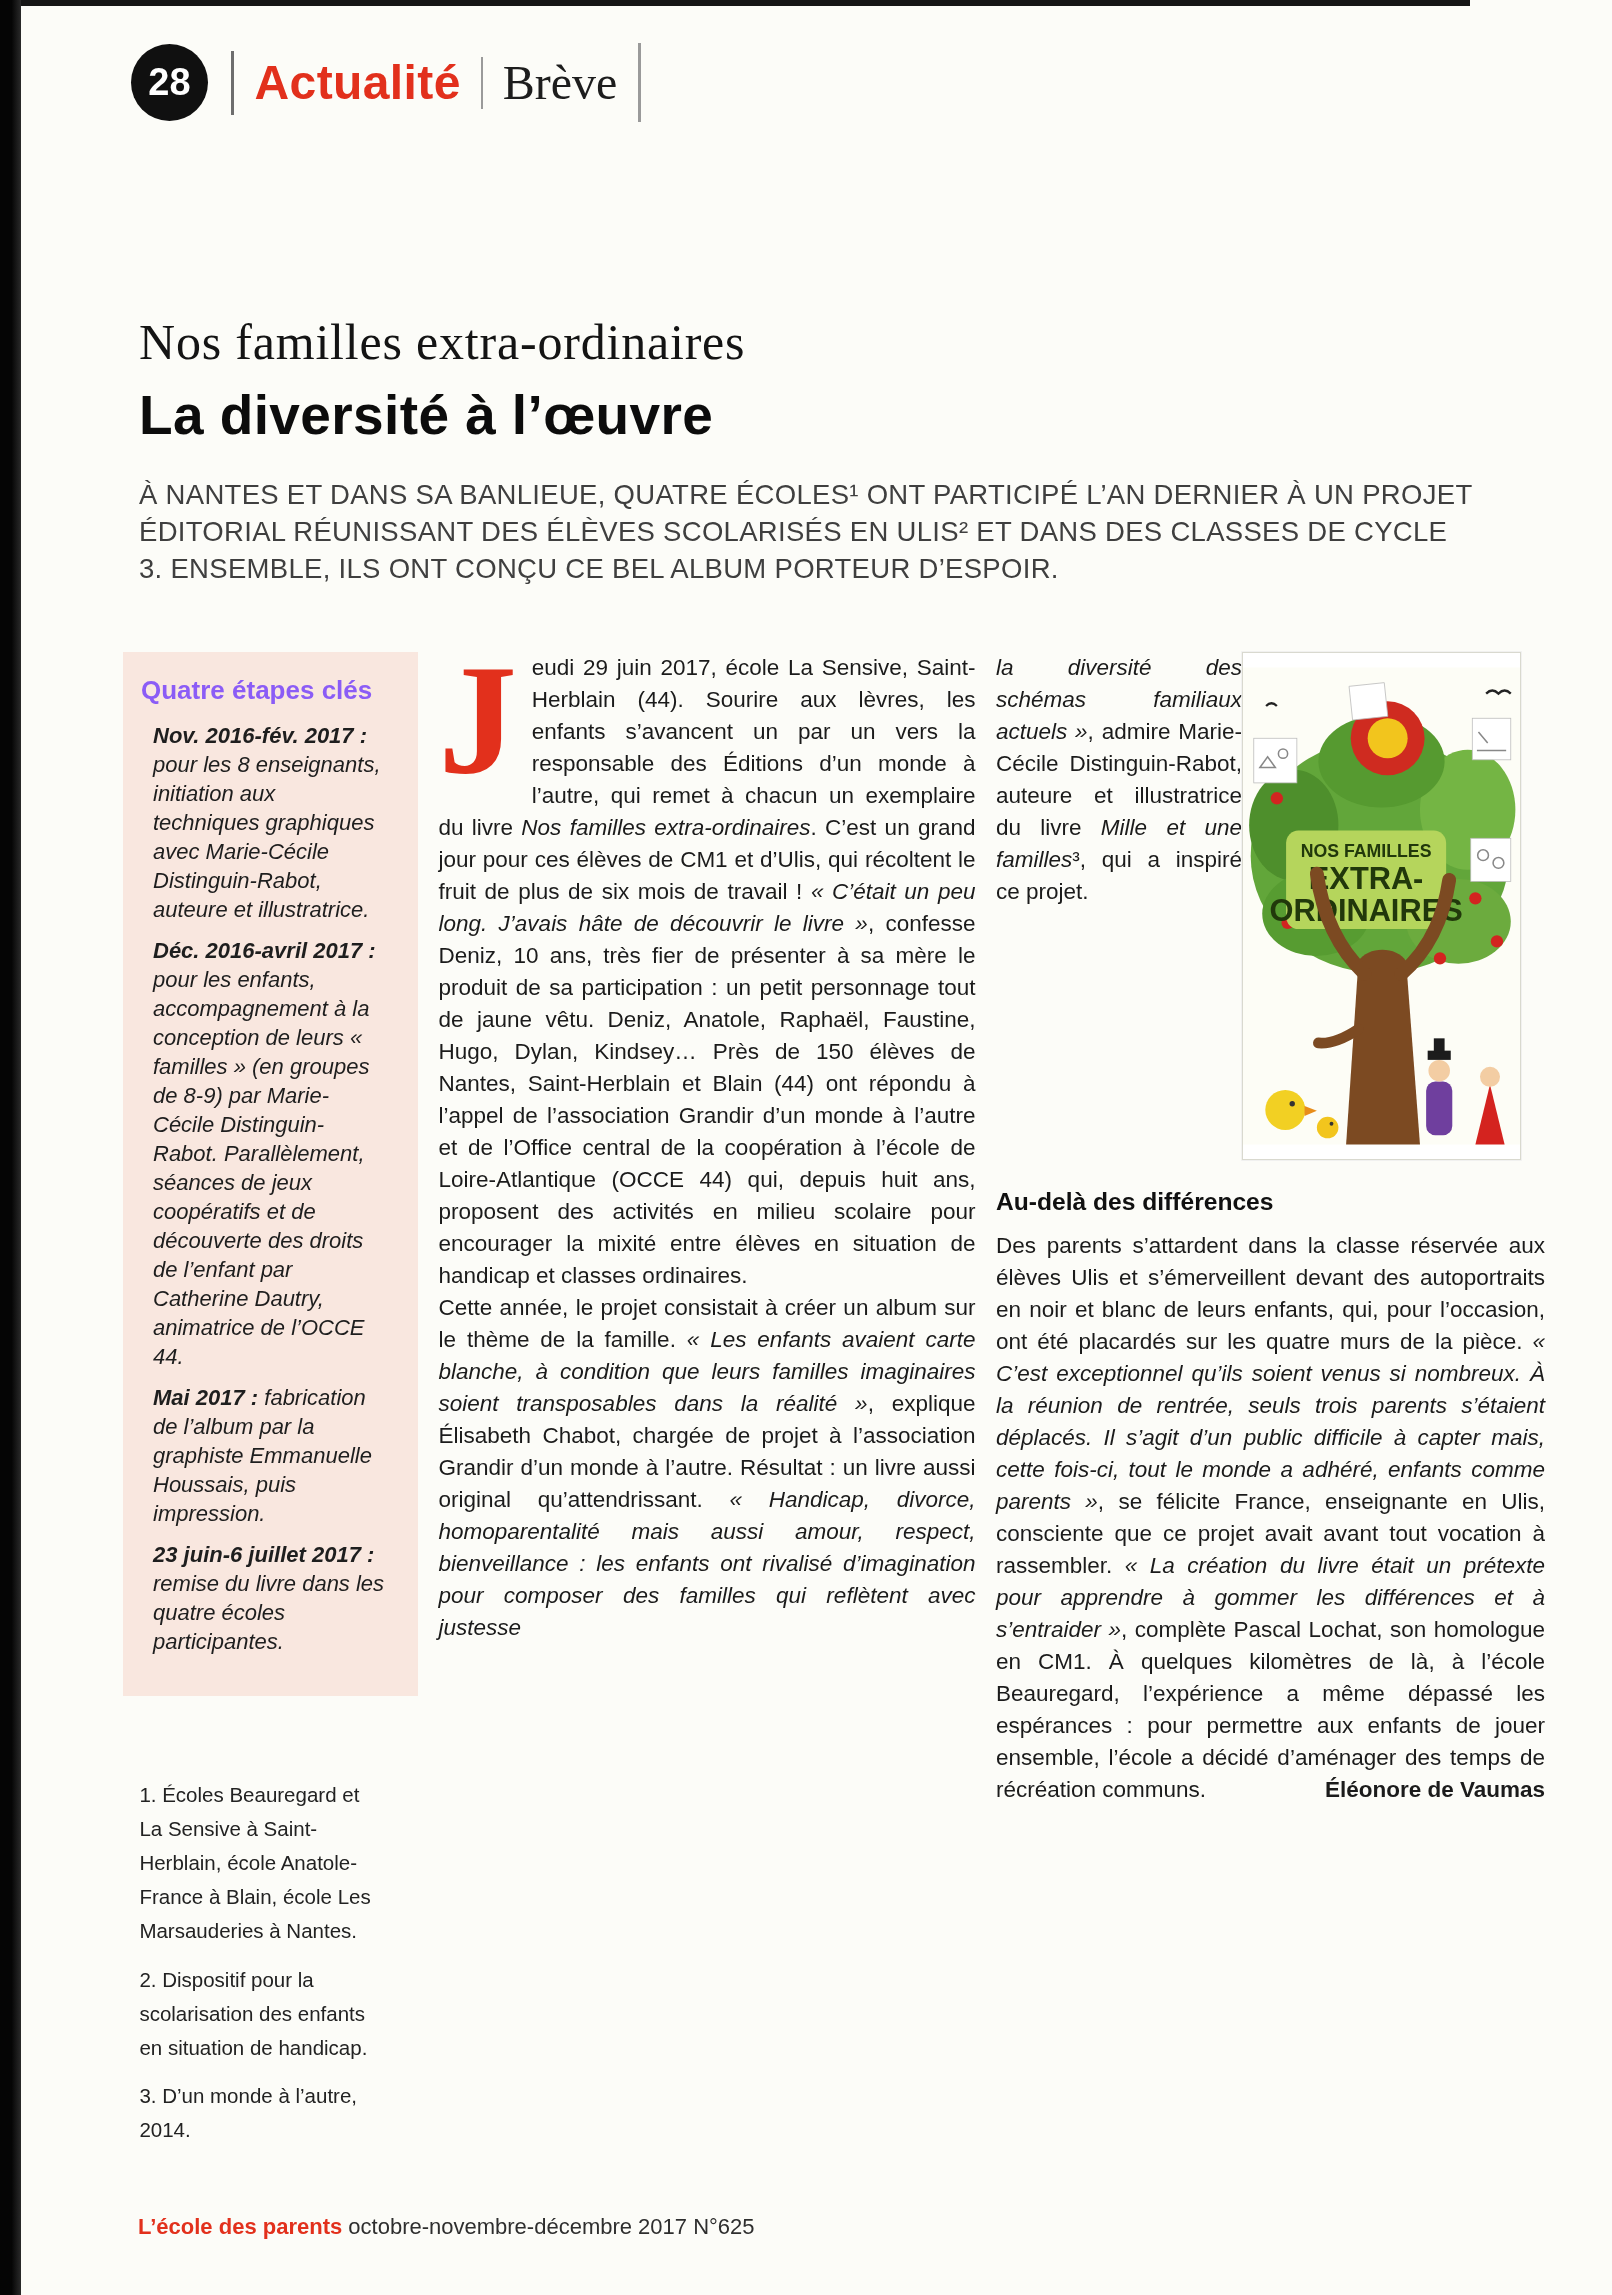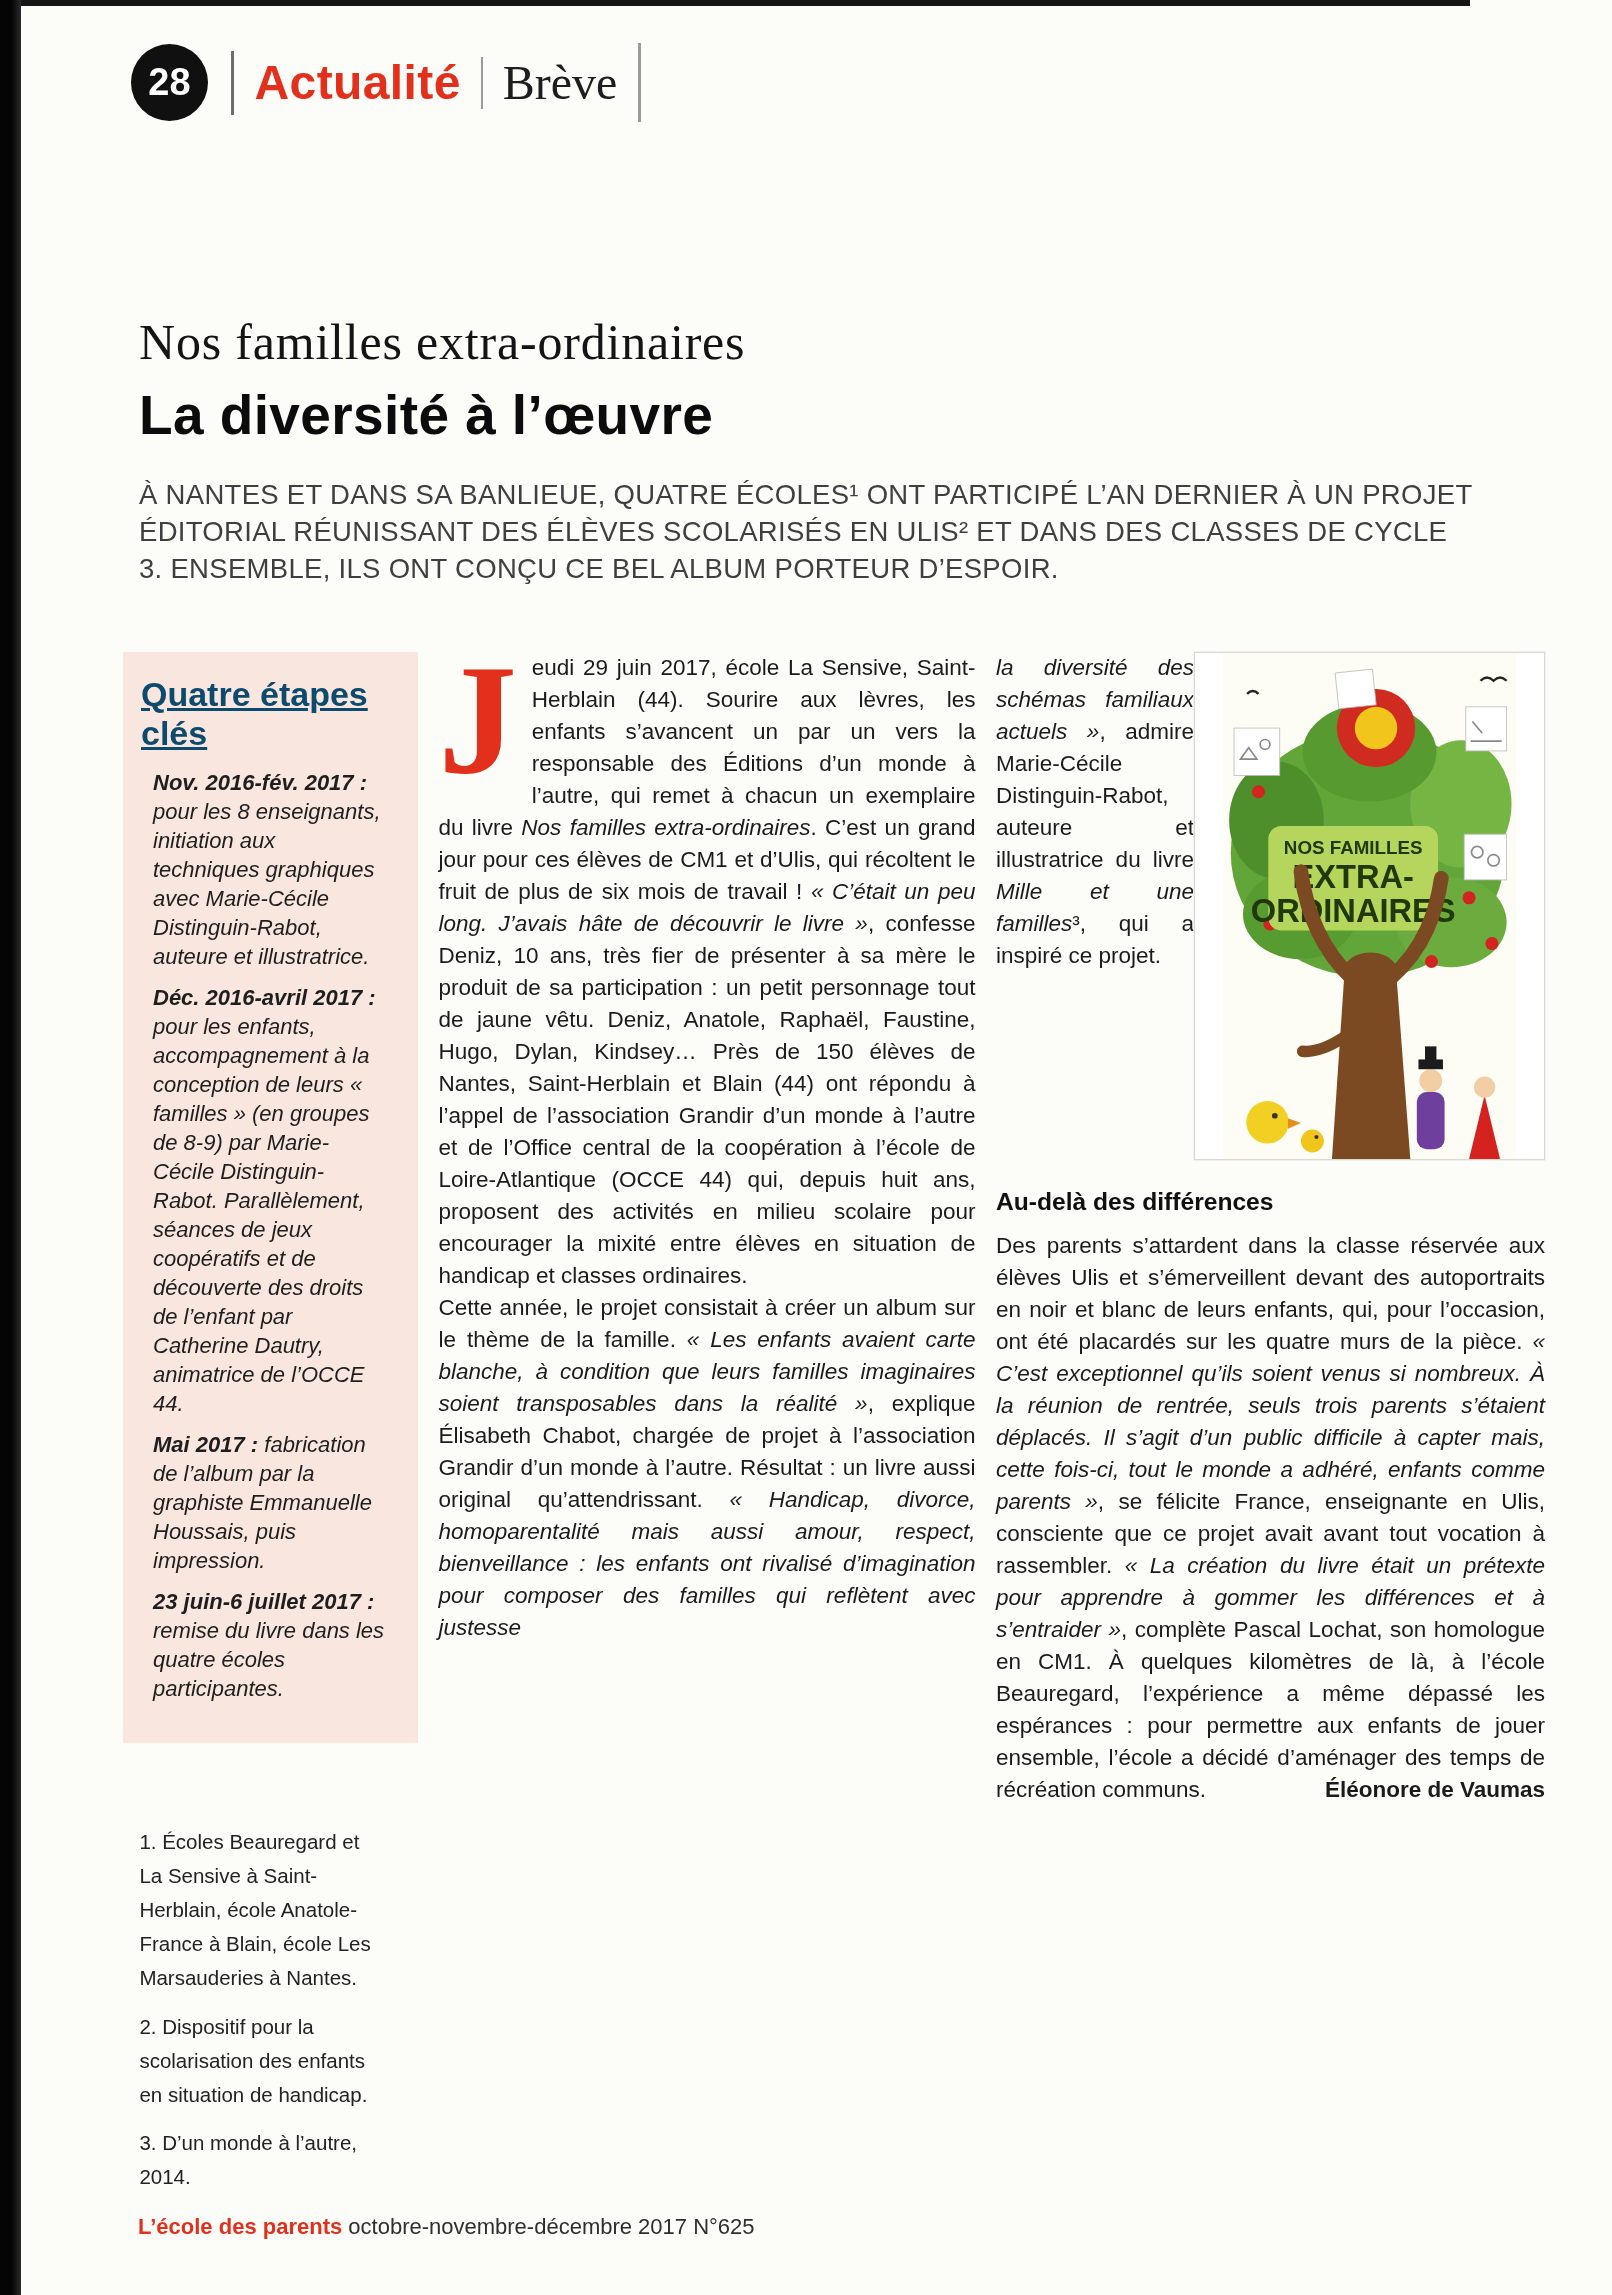--- a/index.html
+++ b/index.html
@@ -31,37 +31,37 @@
   .kicker { font-family:"Liberation Serif", serif; font-size:50px; color:#141414; letter-spacing:0.8px; }
   .main-title { font-size:55px; font-weight:800; color:#0c0c0c; margin-top:11.5px; letter-spacing:0.4px; }
   .standfirst { margin-top:29.5px; font-size:27.5px; line-height:37px; color:#3f3f3f; letter-spacing:0.3px; width:1336px; }
 
   
   .columns { position:absolute; top:652px; left:123px; width:1422px;
     display:grid; grid-template-columns:295px 537px 549px; column-gap:20.5px; }
 
   
   .sidebar { background:#f9e7df; padding:23px 19.7px 28px 18px; height:fit-content; }
-  .sb-title { color:#0c4a6e; font-weight:700; font-size:34px; margin-bottom:14.8px;text-decoration:underline; }
+  .sb-title { color:#8b5cf6; font-weight:700; font-size:26px; margin-bottom:14.8px; }
   .sb-entry { margin:12px; font-style:italic; font-size:22px; line-height:29px; color:#1e1e1e; }
   .sb-entry b { font-weight:700; }
   .footnotes { margin-top:82px; padding-left:16.4px; padding-right:45px; font-size:20.5px; line-height:34px; color:#222; }
   .footnote { margin:0 0 14.8px 0; }
 
   
   .article-col, .right-col { font-size:22.5px; line-height:32px; text-align:justify; color:#1b1b1b; }
   .article-col p, .right-col p { margin:0; }
   .dropcap { float:left; font-family:"Liberation Serif", serif; font-weight:700;
     font-size:157px; line-height:125px; color:#e2301c; padding:4.9px 14.8px 0 0; }
   .it { font-style:italic; }
 
   
   .rc-top { display:flex; align-items:flex-start; }
   .rc-cont { width:246px; margin-right:8.2px; }
-  .cover-wrap { width:351px; height:508px; background:#ffffff; border:0.8px solid #d9d9cf;
+  .cover-wrap { width:279px; height:508px; background:#ffffff; border:0.8px solid #d9d9cf;
     box-shadow:0 0 0 0.8px #eee; flex:none; }
   .cover-wrap svg { display:block; width:100%; height:100%; }
 
   .subhead { font-weight:700; font-size:24.6px; margin:26px 0 11.5px 0; color:#101010; text-align:left; }
   .byline { font-weight:700; font-size:22.5px; text-align:right; margin-top:-32px; }
 
   
   .footer { position:absolute; top:2214px; left:138px; font-size:22px; color:#2e2e2e; }
   .brand { color:#e2301c; font-weight:700; }
 </style>

